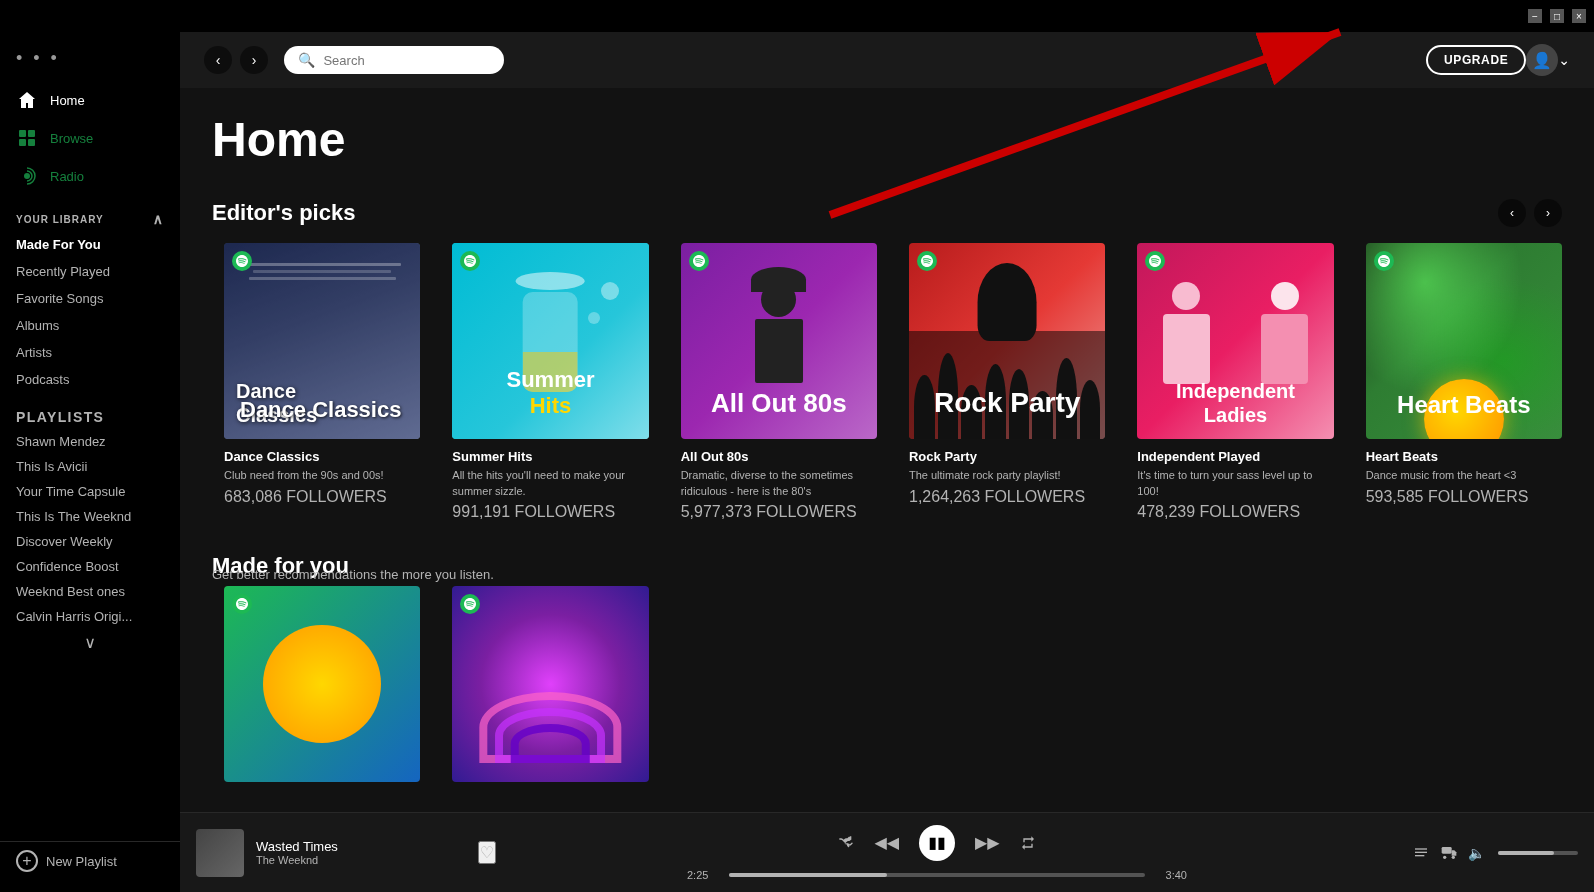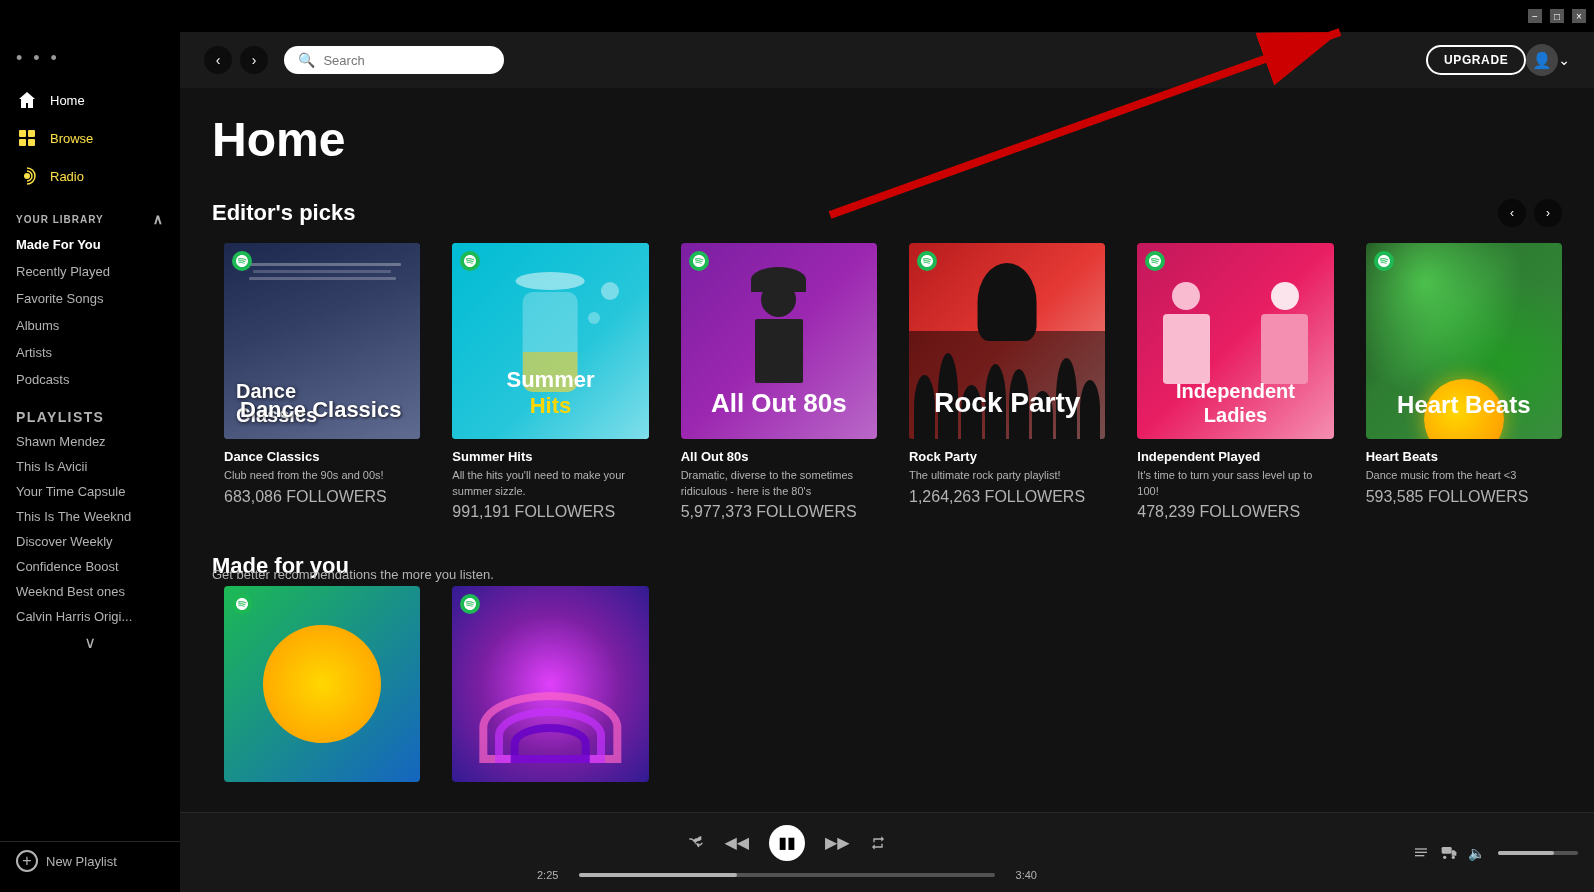--- a/index.html
+++ b/index.html
@@ -62,21 +62,21 @@
       padding: 4px 16px 12px;
       color: #999;
       font-size: 18px;
       letter-spacing: 3px;
     }
     .sidebar-nav-item {
       display: flex;
       align-items: center;
       gap: 12px;
       padding: 8px 16px;
-      color: #fde047;
+      color: #15803d;
       font-size: 13px;
       font-weight: 500;
       cursor: pointer;
       text-decoration: none;
     }
     .sidebar-nav-item.active { color: #fff; }
     .sidebar-nav-icon {
       width: 22px;
       height: 22px;
       display: flex;
@@ -900,20 +900,28 @@
                     <div style="position:absolute; bottom:0; left:50%; transform:translateX(-50%); width:50%; height:25%; border-radius:50% 50% 0 0; background: transparent; border: 8px solid rgba(100,0,200,0.8);"></div>
                   </div>
                 </div>
               </div>
             </div>
           </div>
         </div>
       </div>
 
       <div class="now-playing-bar">
+        <div class="now-playing-left">
+          <div class="track-thumb" style="background: linear-gradient(135deg, #444, #666);"></div>
+          <div class="track-info">
+            <div class="track-name">Wasted Times</div>
+            <div class="track-artist">The Weeknd</div>
+          </div>
+          <button class="like-btn">♡</button>
+        </div>
 
         <div class="now-playing-center">
           <div class="player-controls">
             <button class="ctrl-btn">
               <svg width="16" height="16" viewBox="0 0 24 24" fill="currentColor">
                   <path d="M17 17h-1.6l-9.45-9.45A2 2 0 0 0 4.55 7H2v-2h2.55a4 4 0 0 1 2.83 1.17L8.5 7.28l.87-.87A4 4 0 0 1 12.2 5H14l2.29-2.29A1 1 0 0 1 18 3.41V2h2v4.59a1 1 0 0 1-.29.7L17 9H15a2 2 0 0 0-1.41.59L9.94 13.2l.87.87L12.2 12.7a2 2 0 0 1 2.83 0L16.45 14H18l2.29-2.29a1 1 0 0 1 1.42 1.42L19.41 15.4a1 1 0 0 1-.7.29H17v1.6a1 1 0 0 1-1.7.7l-1.6-1.6a1 1 0 0 1 0-1.41l1.6-1.6A1 1 0 0 1 17 13v1z"></path>
                 </svg>
             </button>
             <button class="ctrl-btn">◀◀</button>
             <button class="play-pause-btn">▮▮</button>

